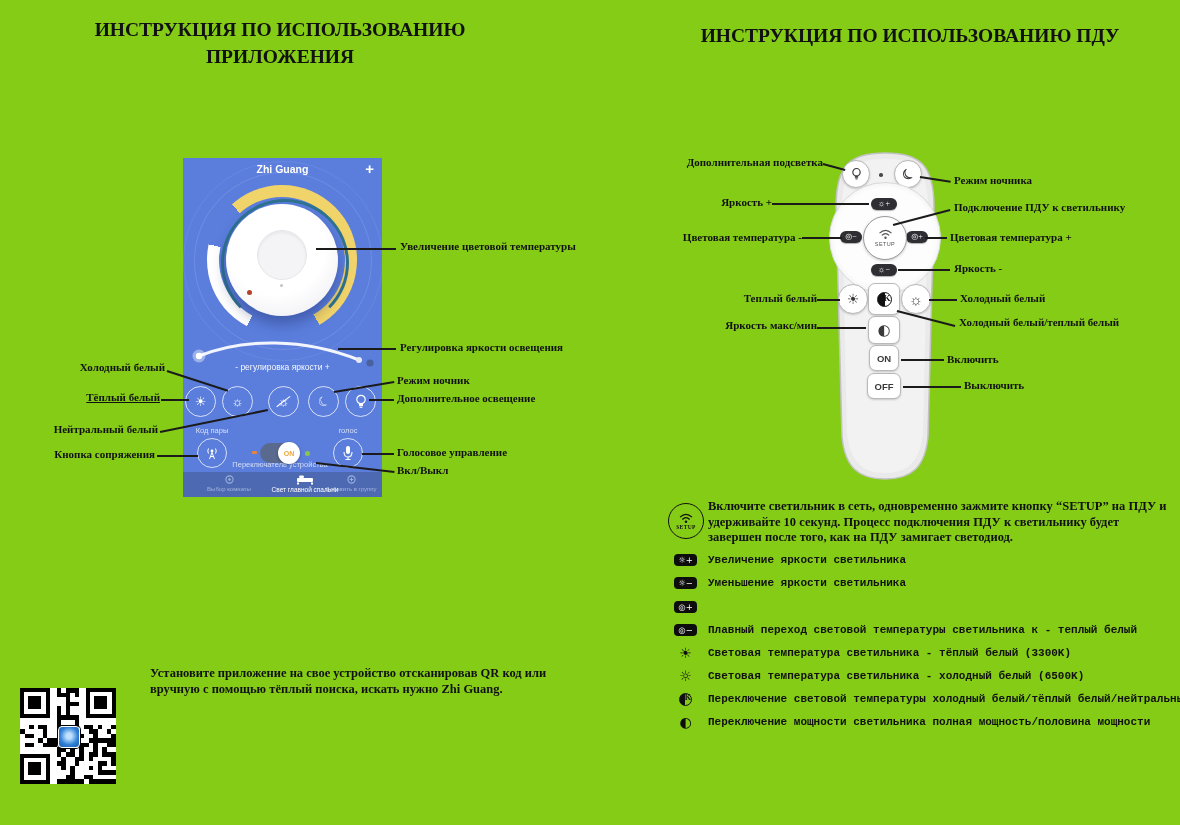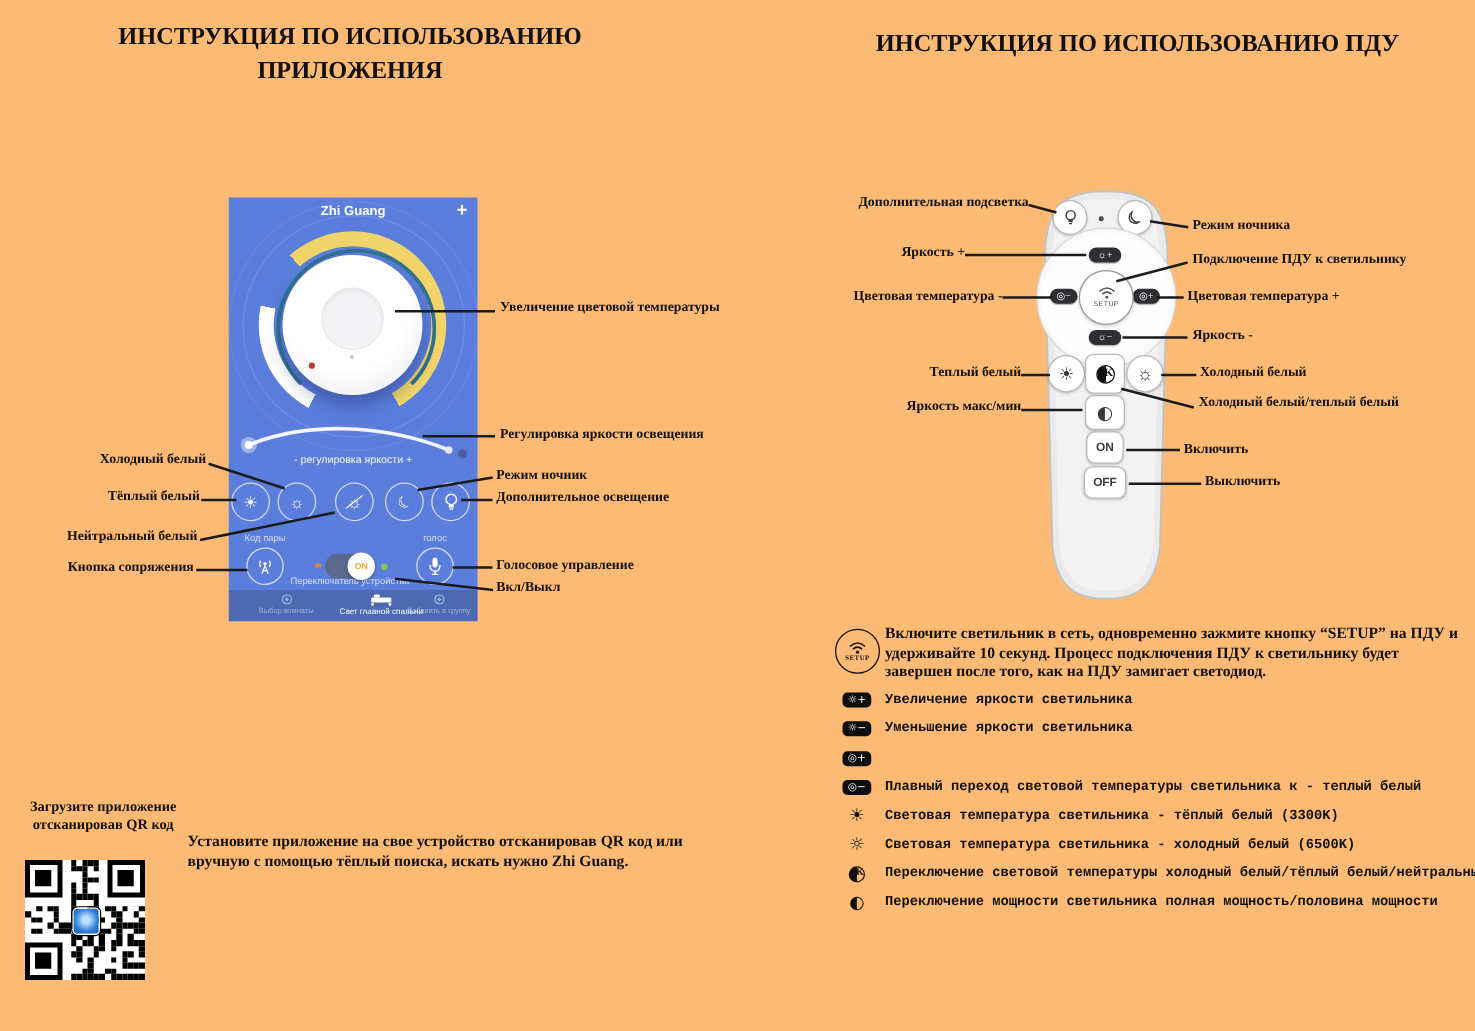--- a/index.html
+++ b/index.html
@@ -1,16 +1,16 @@
 <!DOCTYPE html>
 <html style="--app_blue: #5b7edd; --nav_blue: #4d69b1; --arc_yellow: #f1d469; --ring_teal: #2f7390; --toggle_pill: #5a6a8f; --on_text: #eda63a;"><head>
 <meta charset="utf-8">
 <style>
   html,body{margin:0;padding:0;background:#fff;}
-  .page{position:relative;width:1180px;height:825px;background:#fdba74;font-family:"Liberation Serif",serif;overflow:hidden;color:#111;}
+  .page{position:relative;width:1180px;height:825px;background:#84cc16;font-family:"Liberation Serif",serif;overflow:hidden;color:#111;}
   .title{position:absolute;font-weight:bold;font-size:19.5px;line-height:1.4;text-align:center;white-space:pre-line;}
   .callout{position:absolute;font-weight:bold;font-size:11px;white-space:nowrap;color:#111;}
   .para{position:absolute;font-weight:bold;font-size:12.5px;line-height:1.25;color:#111;}
   .ln{position:absolute;height:1.6px;background:#1b1b1b;transform-origin:left center;}
   
   .phone{position:absolute;left:183px;top:158px;width:199px;height:339px;background:var(--app_blue);font-family:"Liberation Sans",sans-serif;overflow:hidden;}
   .ph-title{position:absolute;top:5px;left:0;width:100%;text-align:center;font-size:10.5px;font-weight:bold;color:#fff;}
   .ph-plus{position:absolute;top:2px;right:8px;font-size:15px;color:#fff;font-weight:bold;}
   .halo{position:absolute;border-radius:50%;border:1px solid rgba(255,255,255,.12);}
   .ring{position:absolute;left:24px;top:27px;width:150px;height:150px;border-radius:50%;
@@ -149,43 +149,41 @@
           <circle cx="5" cy="5" r="4" fill="none" stroke="#bcd0f2" stroke-width="1.2" opacity=".7"></circle>
           <path d="M5 3 L5 7 M3 5 L7 5" stroke="#bcd0f2" stroke-width="1.1" opacity=".7"></path>
         </svg>
       <div class="nav-label" style="left:16px;width:60px;">Выбор комнаты</div>
       <div class="nav-label active" style="left:82px;width:80px;">Свет главной спальни</div>
       <div class="nav-label" style="left:138px;width:60px;">Добавить в группу</div>
     </div>
   </div>
 
   <div class="callout" style="right:1015px;top:361px;">Холодный белый</div>
-  <div class="callout" style="right:1020px;top:391px;">Тёплый белый</div>
+  <div class="callout" style="right:1020px;top:391px;text-decoration:underline;">Тёплый белый</div>
   <div class="callout" style="right:1022px;top:423px;">Нейтральный белый</div>
   <div class="callout" style="right:1025px;top:448px;">Кнопка сопряжения</div>
   <div class="callout" style="left:400px;top:240px;">Увеличение цветовой температуры</div>
   <div class="callout" style="left:400px;top:341px;">Регулировка яркости освещения</div>
   <div class="callout" style="left:397px;top:374px;">Режим ночник</div>
   <div class="callout" style="left:397px;top:392px;">Дополнительное освещение</div>
   <div class="callout" style="left:397px;top:446px;">Голосовое управление</div>
   <div class="callout" style="left:397px;top:464px;">Вкл/Выкл</div>
 
   <div class="ln" style="left:167px;top:370px;width:64px;transform:rotate(18deg);"></div>
   <div class="ln" style="left:161px;top:399px;width:28px;"></div>
   <div class="ln" style="left:160px;top:431px;width:110px;transform:rotate(-11.5deg);"></div>
   <div class="ln" style="left:157px;top:455px;width:41px;"></div>
   <div class="ln" style="left:316px;top:248px;width:80px;"></div>
   <div class="ln" style="left:338px;top:348px;width:58px;"></div>
   <div class="ln" style="left:334px;top:391px;width:61px;transform:rotate(-9.5deg);"></div>
   <div class="ln" style="left:369px;top:399px;width:25px;"></div>
   <div class="ln" style="left:362px;top:453px;width:32px;"></div>
   <div class="ln" style="left:316px;top:462px;width:79px;transform:rotate(6.6deg);"></div>
 
-  <div class="para" style="left:10px;top:639px;width:145px;text-align:center;font-size:11.5px;white-space:pre-line;">Загрузите приложение
-отсканировав QR код</div>
   <div class="qr">
     <div class="qr-grid" id="qr-grid">
         <div class="qm"></div>
         <div class="qm"></div>
         <div class="qm"></div>
         <div class="qm"></div>
         <div class="qm"></div>
         <div class="qm"></div>
         <div class="qm"></div>
         <div class="qm"></div>

